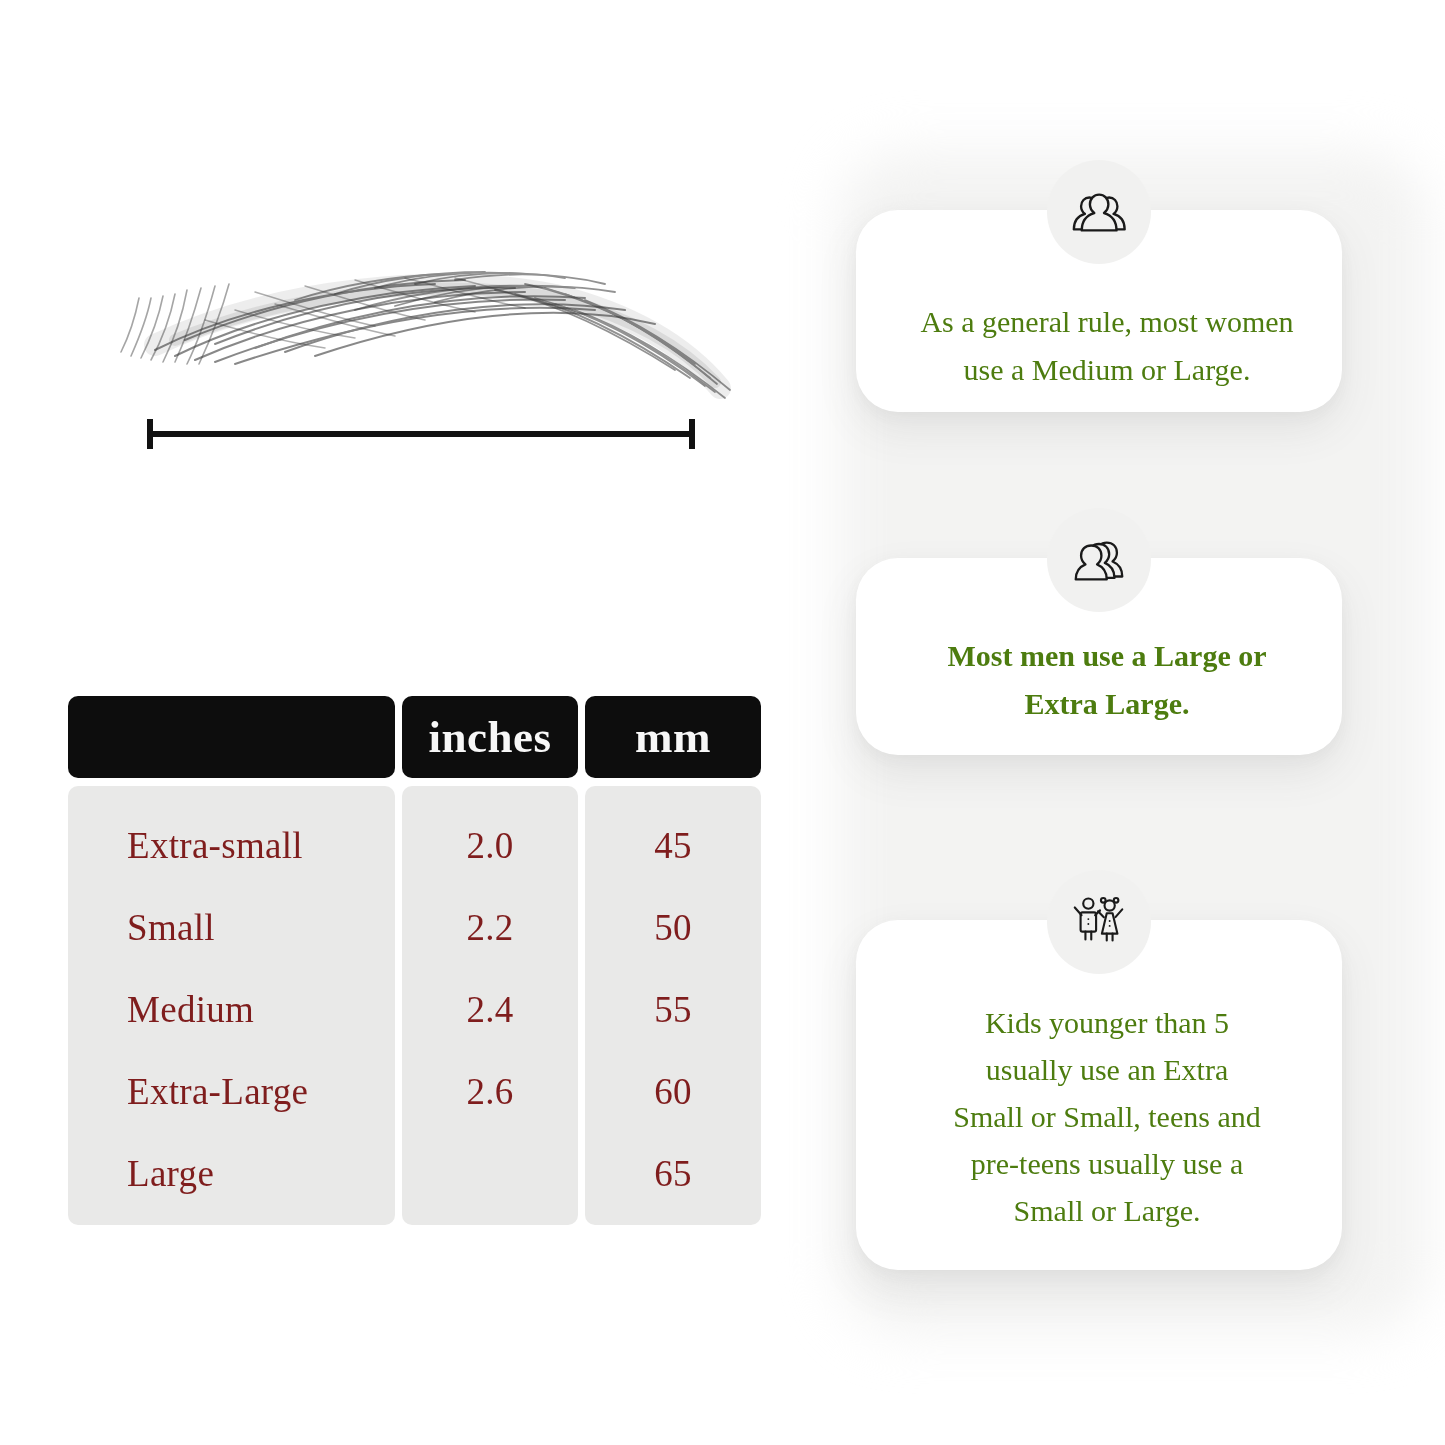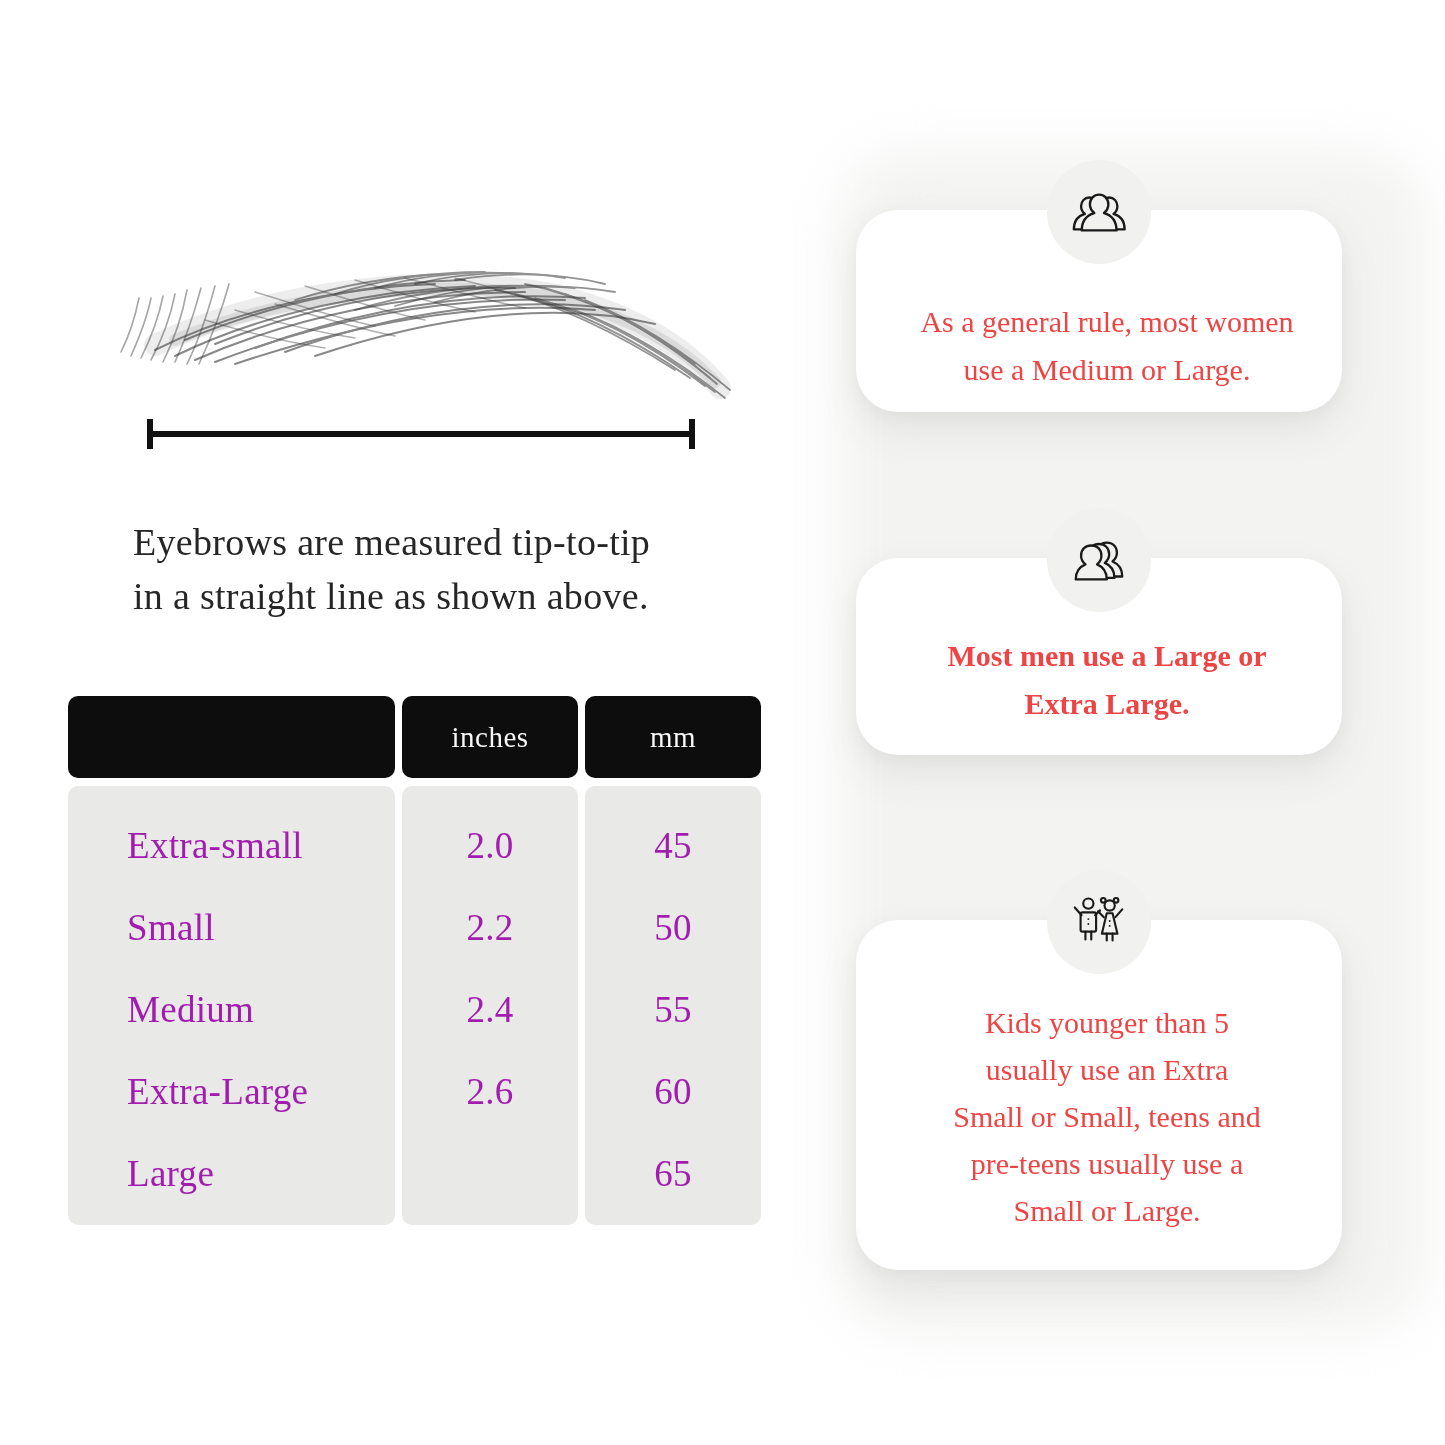--- a/index.html
+++ b/index.html
@@ -15,40 +15,40 @@
   }
   .measure-line::before { left:0; }
   .measure-line::after { right:0; }
   .caption { position:absolute; left:18px; top:275px; width:640px; color:#262626;
              font-size:38px; line-height:54px; letter-spacing:.3px; }
 
   
   .size-table { position:absolute; left:68px; top:696px;
     display:grid; grid-template-columns:327px 176px 176px; grid-template-rows:82px 439px;
     column-gap:7px; row-gap:8px; }
-  .th { background:#0d0d0d; border-radius:10px; color:#f7f7f7; font-size:29px;
-        display:flex; align-items:center; justify-content:center; letter-spacing:.5px; }
+  .th { background:#0d0d0d; border-radius:10px; color:#f7f7f7; font-size:45px;
+        display:flex; align-items:center; justify-content:center; letter-spacing:.5px;font-weight:bold; }
   .tb { background:#e9e9e8; border-radius:10px; padding-top:18px; }
-  .cell { height:82px; display:flex; align-items:center; font-size:37px; color:#a21caf;
+  .cell { height:82px; display:flex; align-items:center; font-size:37px; color:#7f1d1d;
           letter-spacing:.3px; }
   .tb-labels .cell { padding-left:59px; }
   .tb-vals .cell { justify-content:center; }
 
   
   .cards-backdrop { position:absolute; left:838px; top:152px; width:590px; height:1180px;
     background:#f3f3f2; border-radius:70px; filter:blur(26px); }
   .card { position:absolute; left:856px; width:486px; background:#ffffff; border-radius:42px;
     box-shadow:0 18px 40px rgba(90,90,90,.10), 0 4px 14px rgba(90,90,90,.05); }
   .card-1 { top:210px; height:202px; }
   .card-2 { top:558px; height:197px;font-weight:bold; }
   .card-3 { top:920px; height:350px; }
   .icon-circle { position:absolute; left:50%; top:-50px; transform:translateX(-50%);
     width:104px; height:104px; border-radius:50%; background:#f1f1f0;
     display:flex; align-items:center; justify-content:center; }
-  .card-text { text-align:center; color:#ef4444; font-size:30px;margin-left:16px; }
+  .card-text { text-align:center; color:#4d7c0f; font-size:30px;margin-left:16px; }
   .card-1 .card-text { padding-top:88px; line-height:48px; }
   .card-2 .card-text { padding-top:74px; line-height:48px; }
   .card-3 .card-text { padding-top:79px; line-height:47px; }
 
   .icon-svg { width:62px; height:62px; }
 </style>
 </head>
 <body>
 
 <div>
@@ -112,24 +112,20 @@
           <path d="M240,40 C280,52 320,64 360,72"></path>
           <path d="M290,38 C330,48 370,60 410,68"></path>
           <path d="M340,38 C380,48 420,60 460,72"></path>
           <path d="M120,70 C160,82 200,92 240,98"></path>
           <path d="M160,64 C200,76 240,88 280,96"></path>
           <path d="M90,80 C130,92 170,102 210,108"></path>
         </g>
       </g>
     </svg>
     <div class="measure-line"></div>
-    <div class="caption">
-      <div>Eyebrows are measured tip-to-tip</div>
-      <div>in a straight line as shown above.</div>
-    </div>
   </section>
 
   <section class="size-table">
     <div class="th"></div>
     <div class="th">inches</div>
     <div class="th">mm</div>
 
     <div class="tb tb-labels">
       <div class="cell">Extra-small</div>
       <div class="cell">Small</div>

